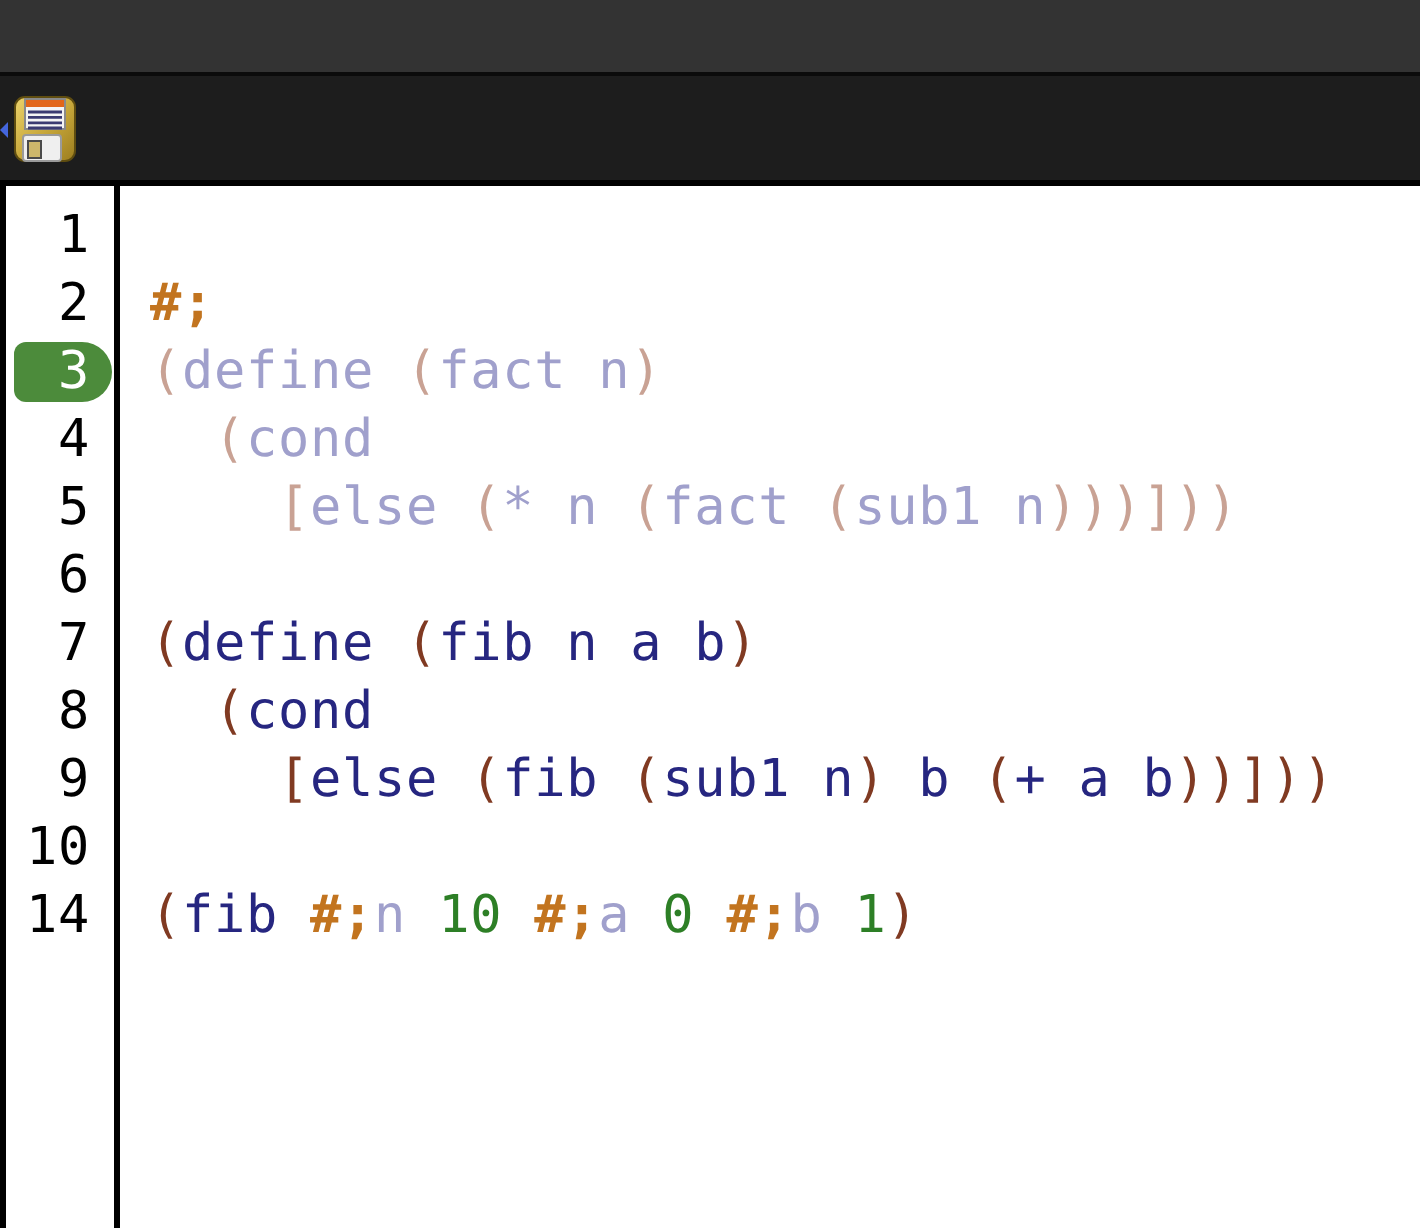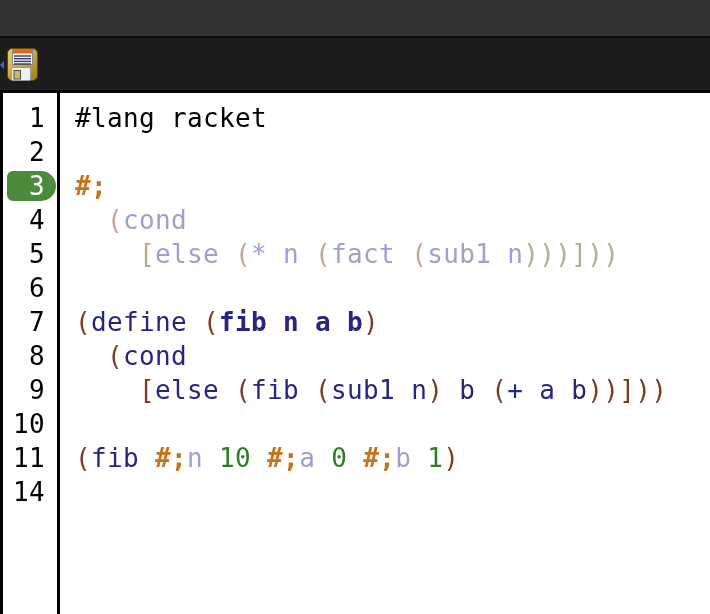--- a/index.html
+++ b/index.html
@@ -72,31 +72,30 @@
         <div class="gcell"><span class="num">1</span></div>
         <div class="gcell"><span class="num">2</span></div>
         <div class="gcell" style="color: rgb(255, 255, 255);"><div class="badge" style="background: rgb(76, 139, 59);"></div><span class="num">3</span></div>
         <div class="gcell"><span class="num">4</span></div>
         <div class="gcell"><span class="num">5</span></div>
         <div class="gcell"><span class="num">6</span></div>
         <div class="gcell"><span class="num">7</span></div>
         <div class="gcell"><span class="num">8</span></div>
         <div class="gcell"><span class="num">9</span></div>
         <div class="gcell"><span class="num">10</span></div>
-        <div class="gcell"><span class="num">11</span></div>
         <div class="gcell"><span class="num">14</span></div>
       </div>
     <div class="code-col">
-        <div class="crow"><span style="color: rgb(0, 0, 0);">#lang racket</span></div>
         <div class="crow"></div>
         <div class="crow"><span class="b" style="color: rgb(194, 116, 31);">#;</span></div>
+        <div class="crow"><span style="color: rgb(201, 162, 148);">(</span><span style="color: rgb(160, 160, 204);">define </span><span style="color: rgb(201, 162, 148);">(</span><span style="color: rgb(160, 160, 204);">fact n</span><span style="color: rgb(201, 162, 148);">)</span></div>
         <div class="crow"><span style="color: rgb(0, 0, 0);">  </span><span style="color: rgb(201, 162, 148);">(</span><span style="color: rgb(160, 160, 204);">cond</span></div>
         <div class="crow"><span style="color: rgb(0, 0, 0);">    </span><span style="color: rgb(201, 162, 148);">[</span><span style="color: rgb(160, 160, 204);">else </span><span style="color: rgb(201, 162, 148);">(</span><span style="color: rgb(160, 160, 204);">* n </span><span style="color: rgb(201, 162, 148);">(</span><span style="color: rgb(160, 160, 204);">fact </span><span style="color: rgb(201, 162, 148);">(</span><span style="color: rgb(160, 160, 204);">sub1 n</span><span style="color: rgb(201, 162, 148);">)))]))</span></div>
         <div class="crow"></div>
-        <div class="crow"><span style="color: rgb(128, 58, 34);">(</span><span style="color: rgb(38, 38, 128);">define </span><span style="color: rgb(128, 58, 34);">(</span><span style="color: rgb(38, 38, 128); font-weight: bold;">fib n a b</span><span style="color: rgb(128, 58, 34);">)</span></div>
+        <div class="crow"><span style="color: rgb(128, 58, 34);">(</span><span style="color: rgb(38, 38, 128);">define </span><span style="color: rgb(128, 58, 34);">(</span><span style="color: rgb(38, 38, 128);">fib n a b</span><span style="color: rgb(128, 58, 34);">)</span></div>
         <div class="crow"><span style="color: rgb(0, 0, 0);">  </span><span style="color: rgb(128, 58, 34);">(</span><span style="color: rgb(38, 38, 128);">cond</span></div>
         <div class="crow"><span style="color: rgb(0, 0, 0);">    </span><span style="color: rgb(128, 58, 34);">[</span><span style="color: rgb(38, 38, 128);">else </span><span style="color: rgb(128, 58, 34);">(</span><span style="color: rgb(38, 38, 128);">fib </span><span style="color: rgb(128, 58, 34);">(</span><span style="color: rgb(38, 38, 128);">sub1 n</span><span style="color: rgb(128, 58, 34);">) </span><span style="color: rgb(38, 38, 128);">b </span><span style="color: rgb(128, 58, 34);">(</span><span style="color: rgb(38, 38, 128);">+ a b</span><span style="color: rgb(128, 58, 34);">))]))</span></div>
         <div class="crow"></div>
         <div class="crow"><span style="color: rgb(128, 58, 34);">(</span><span style="color: rgb(38, 38, 128);">fib </span><span class="b" style="color: rgb(194, 116, 31);">#;</span><span style="color: rgb(160, 160, 204);">n</span><span style="color: rgb(0, 0, 0);"> </span><span style="color: rgb(45, 127, 38);">10</span><span style="color: rgb(0, 0, 0);"> </span><span class="b" style="color: rgb(194, 116, 31);">#;</span><span style="color: rgb(160, 160, 204);">a</span><span style="color: rgb(0, 0, 0);"> </span><span style="color: rgb(45, 127, 38);">0</span><span style="color: rgb(0, 0, 0);"> </span><span class="b" style="color: rgb(194, 116, 31);">#;</span><span style="color: rgb(160, 160, 204);">b</span><span style="color: rgb(0, 0, 0);"> </span><span style="color: rgb(45, 127, 38);">1</span><span style="color: rgb(128, 58, 34);">)</span></div>
         <div class="crow"></div>
       </div>
   </div>
 
 </div>
 

